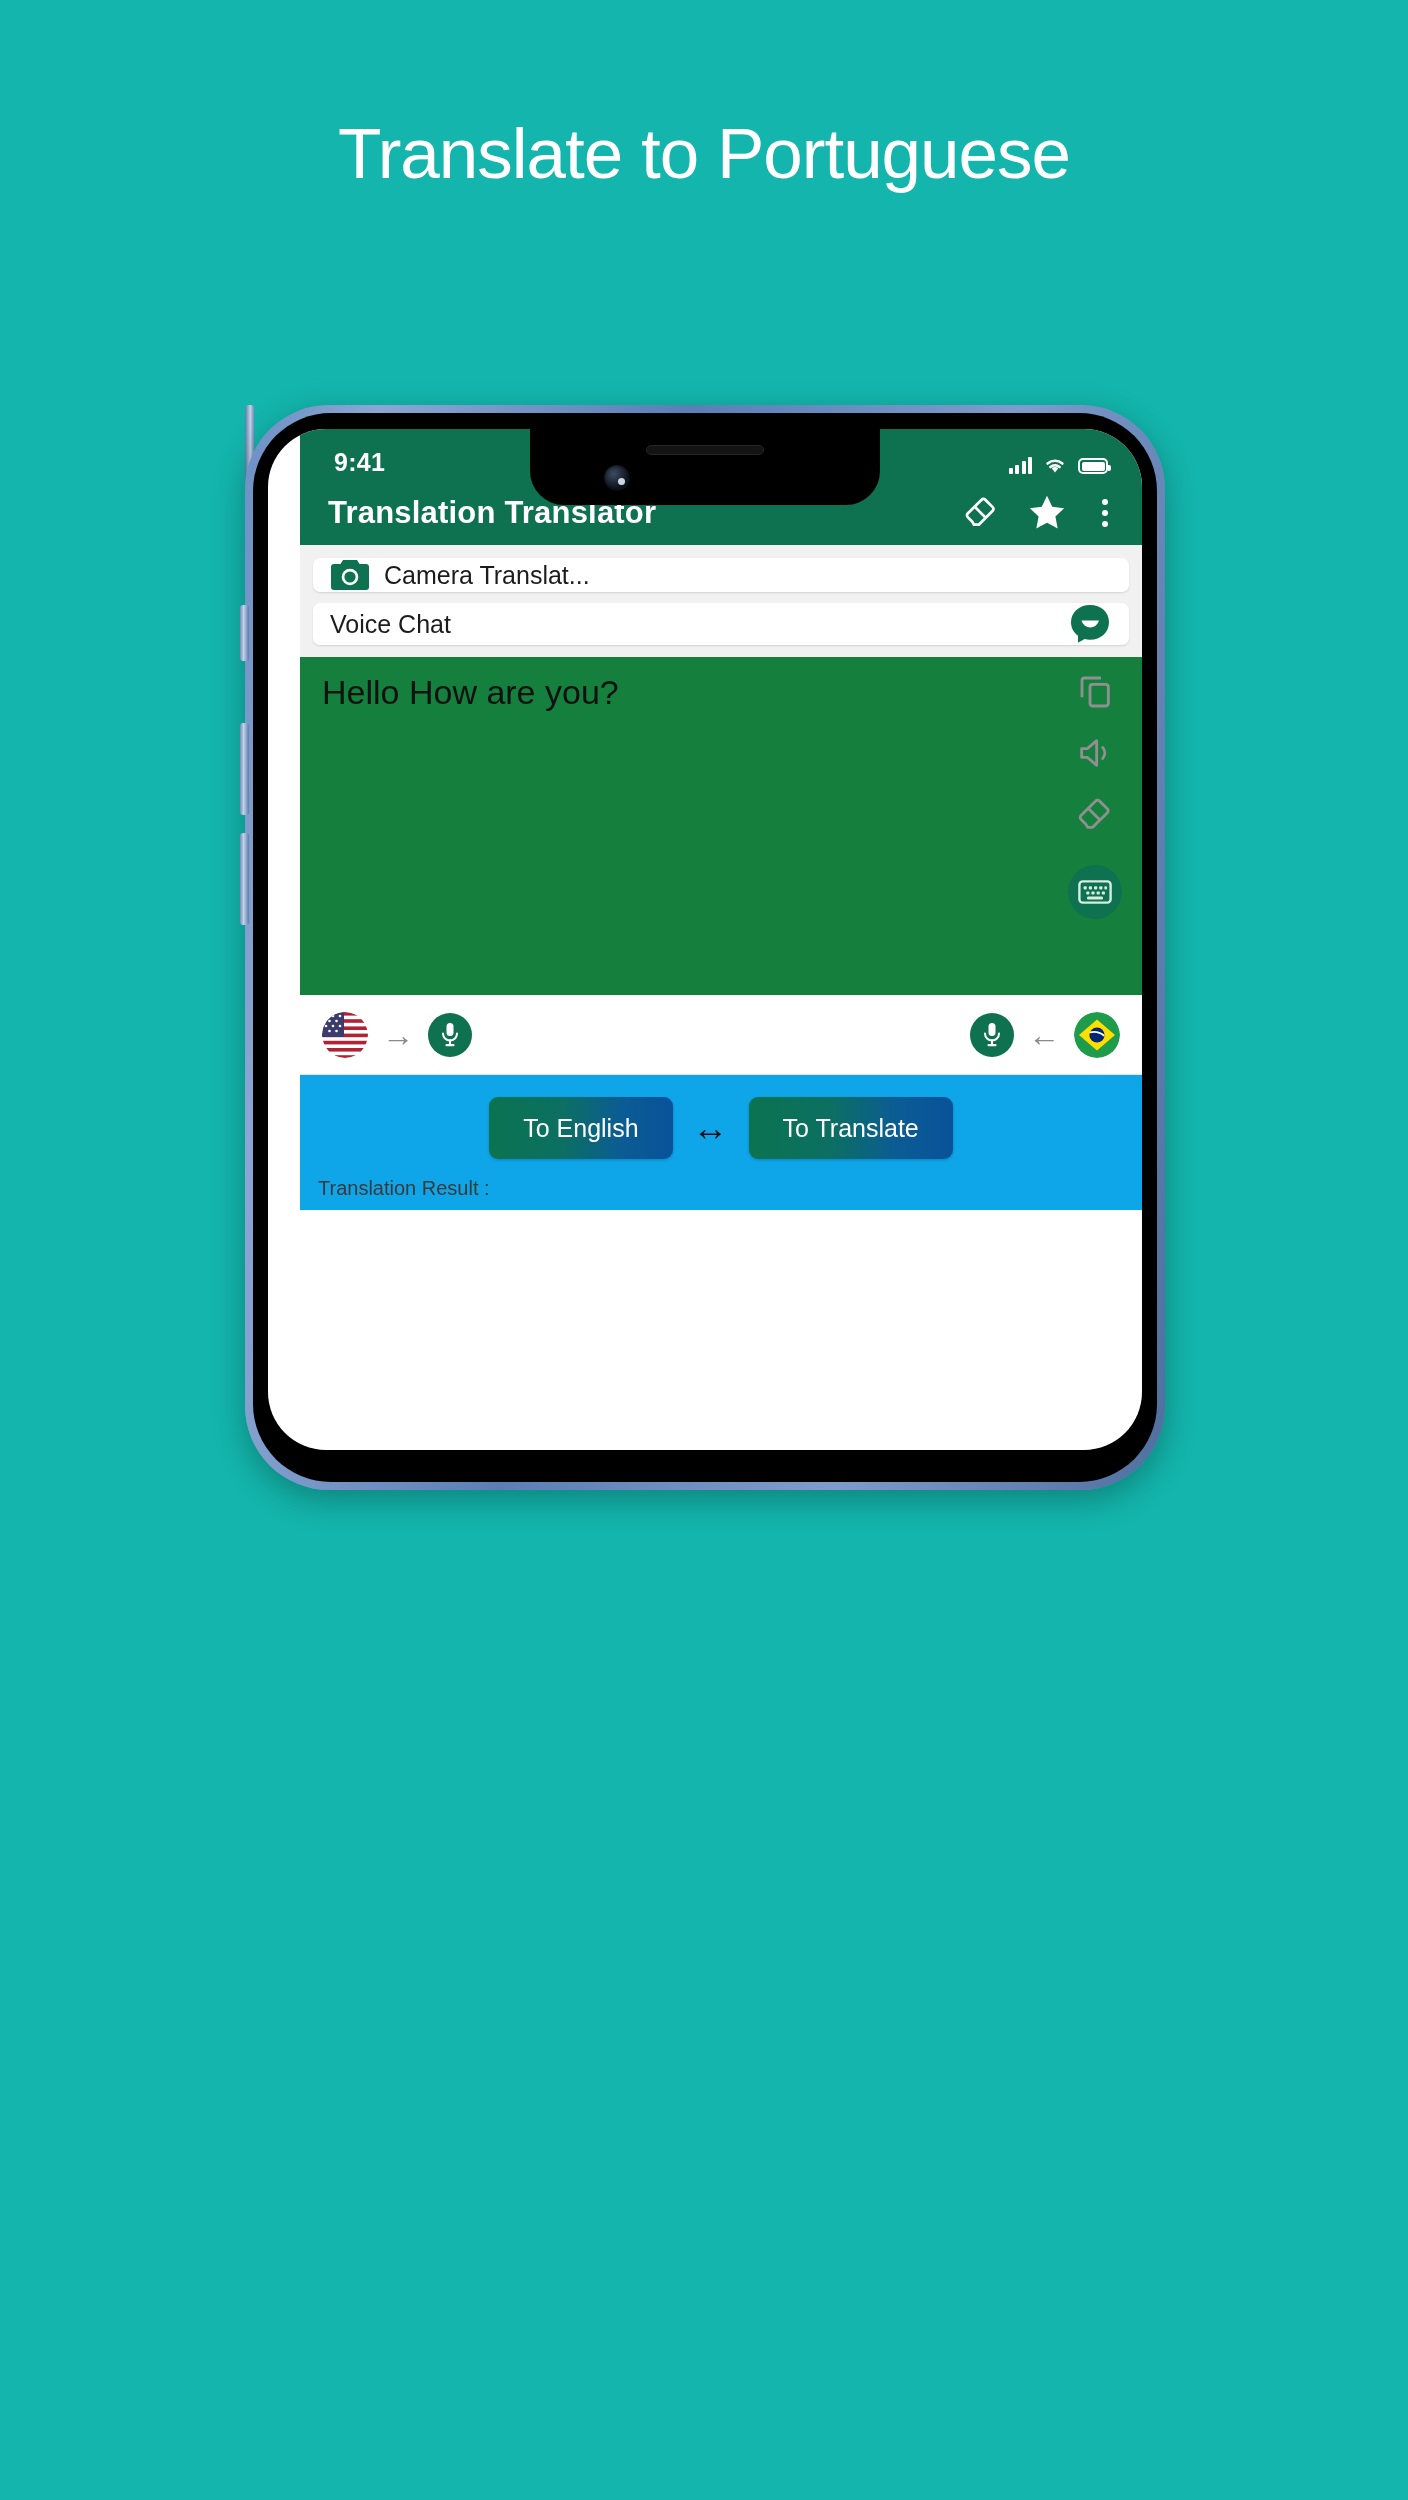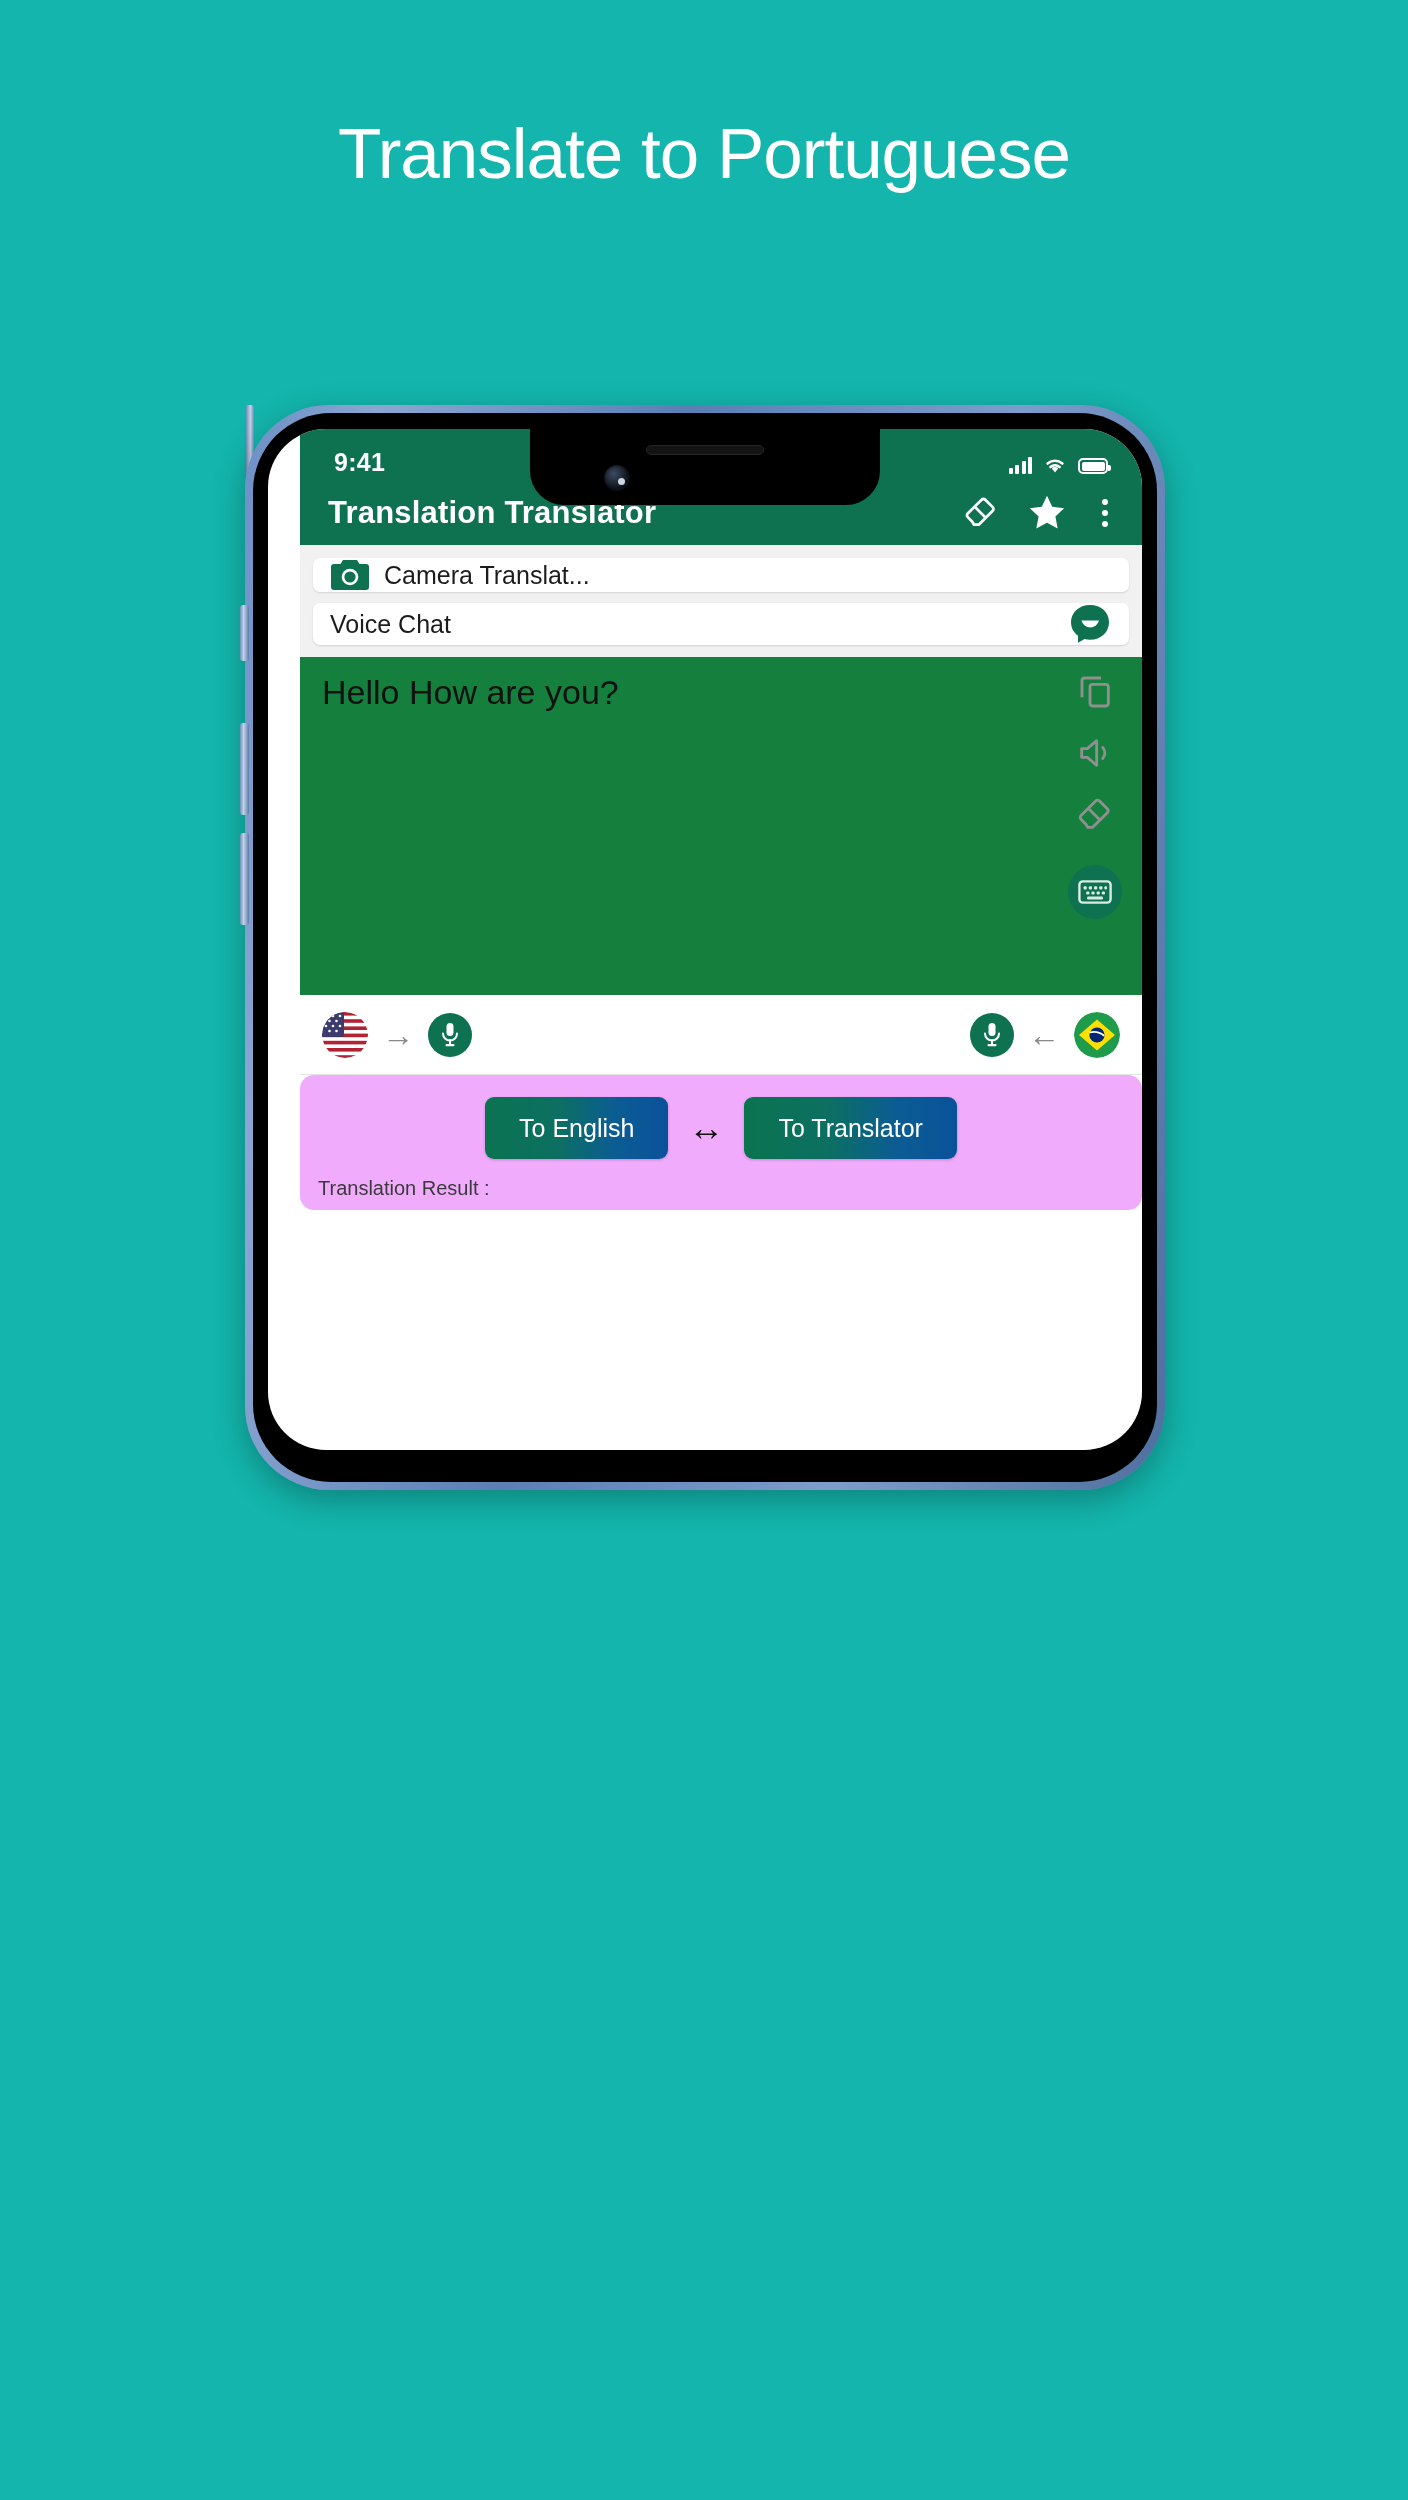--- a/index.html
+++ b/index.html
@@ -151,21 +151,21 @@
   }
   .lang-side { display:flex; align-items:center; gap: 14px; }
   .flag { width: 46px; height: 46px; border-radius: 50%; overflow:hidden; display:block; }
   .mic-circle {
     width: 44px; height: 44px; border-radius: 50%;
     background: #0E7150; display:flex;align-items:center;justify-content:center;
   }
   .arrow-gray { color:#8a8a8a; font-size: 32px; line-height:1; font-weight:bold; }
 
   
-  .dir-zone { background: #f0abfc; padding: 22px 0 0 0; border-radius: 14px; }
+  .dir-zone { background: #0ea5e9; padding: 22px 0 0 0; }
   .dir-row { display:flex; align-items:center; justify-content:center; gap: 20px; }
   .dir-btn {
     height: 62px; border-radius: 9px; color:#fff;
     display:flex;align-items:center;justify-content:center;
     background: linear-gradient(90deg,#0B7350 0%, #0C6F62 40%, #0B5C94 72%, #09529A 100%);
     font-size: 25px; padding: 0 34px; min-width: 178px;
     box-shadow: 0 1px 3px rgba(0,0,0,.2);
   }
   .swap-icon { font-size: 36px; color:#111; line-height: 1; }
   .result-label {
@@ -385,20 +385,20 @@
             </g>
           </svg>
         </span>
       </div>
     </div>
 
     <div class="dir-zone">
       <div class="dir-row">
         <div class="dir-btn">To English</div>
         <div class="swap-icon">↔</div>
-        <div class="dir-btn">To Translator</div>
+        <div class="dir-btn">To Translate</div>
       </div>
       <div class="result-label">Translation Result :</div>
     </div>
 
 
   </div>
 </div>
 
 </body></html>

